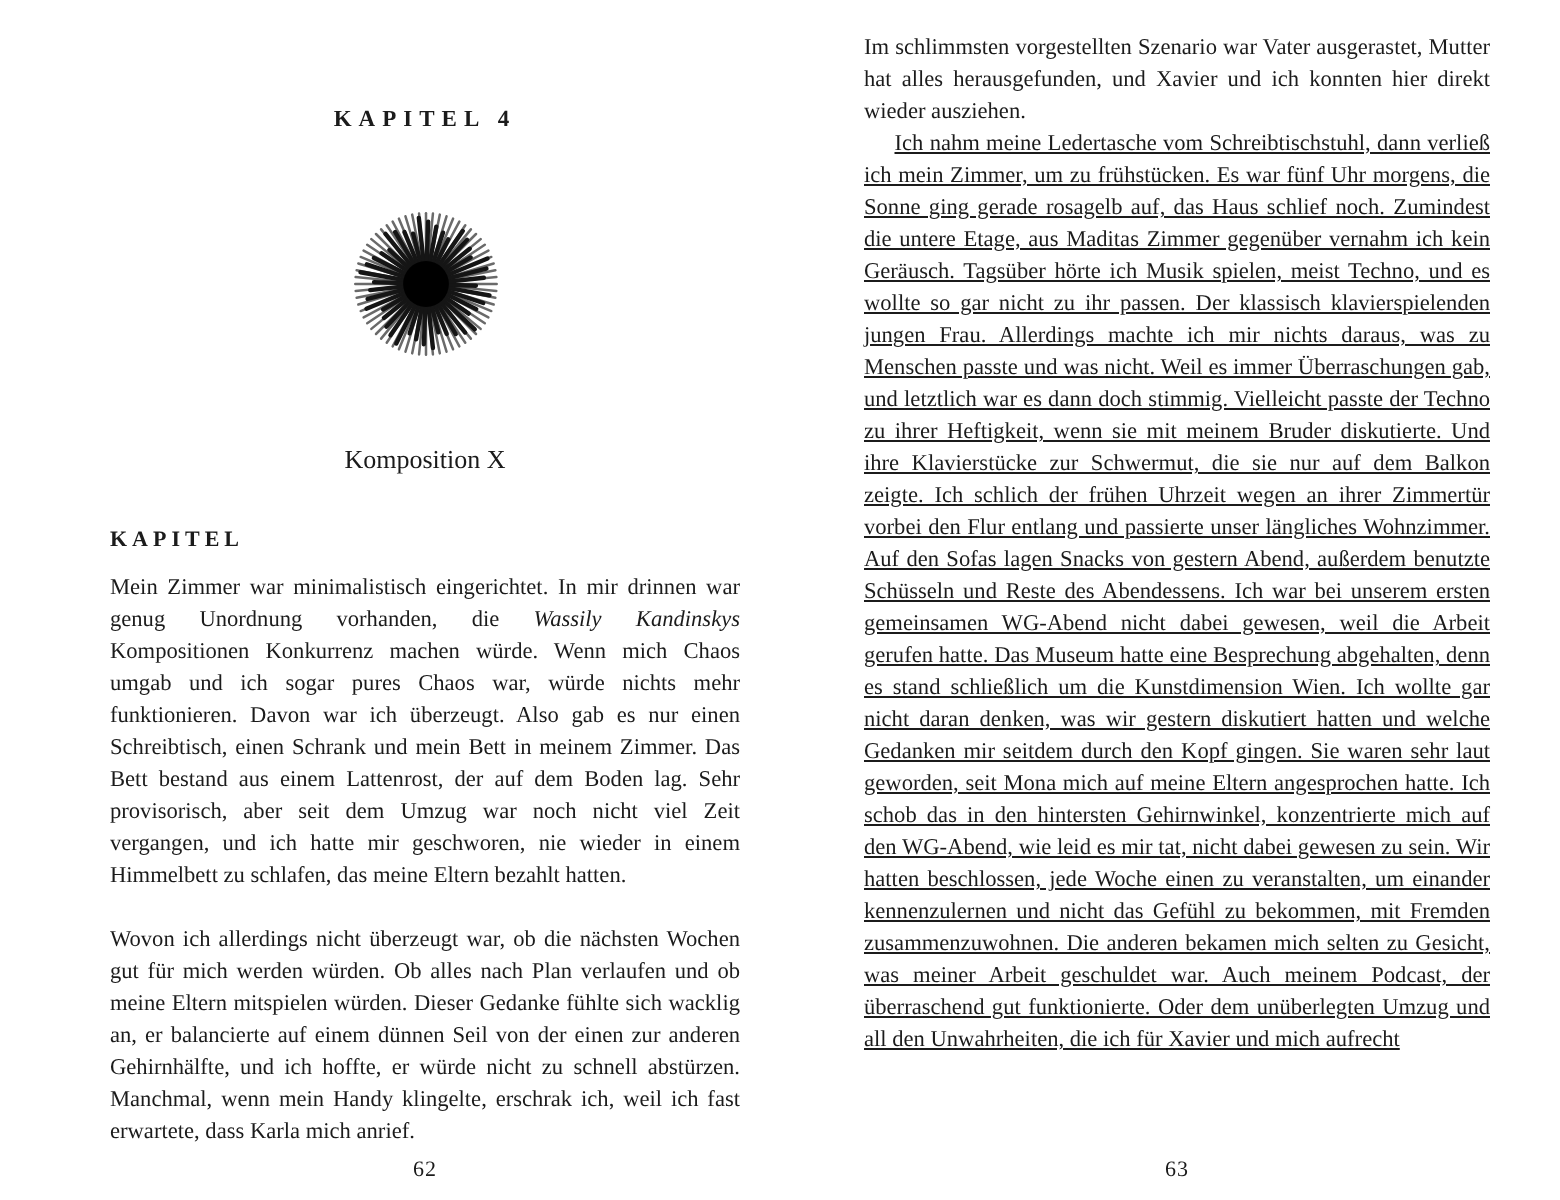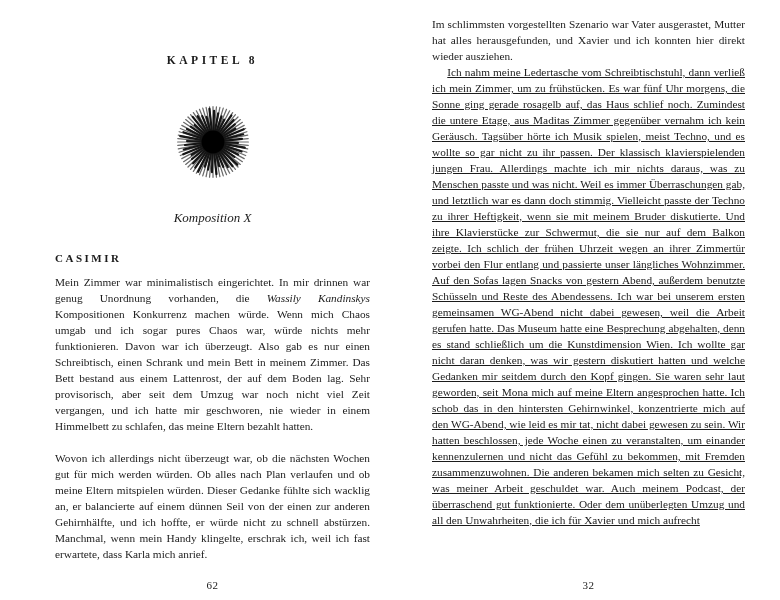--- a/index.html
+++ b/index.html
@@ -21,23 +21,22 @@
     font-size: 11.5px;
     font-weight: 700;
     letter-spacing: 3.5px;
   }
   .ornament-wrap {
     width: 104px; height: 104px;
     margin: 24px auto 0 auto;
   }
   .ornament-wrap svg { width: 104px; height: 104px; display: block; }
   .image-caption {
-    margin-top: 16px;
+    margin-top: 28px;
     text-align: center;
-    font-style: italic;
     font-size: 13px;
   }
   .section-heading {
     margin: 26px 0 10px 0;
     font-size: 11px;
     font-weight: 700;
     letter-spacing: 2.5px;
   }
   .body-text p {
     margin: 0;
@@ -58,21 +57,21 @@
   .page-left .page-number  { left: 55px; width: 315px; }
   .page-right .page-number { left: 42px; width: 313px; }
   em { }
 </style>
 </head>
 <body>
 
 <div class="spread">
 
   <div class="page page-left">
-    <h2 class="chapter-heading">KAPITEL 8</h2>
+    <h2 class="chapter-heading">KAPITEL 4</h2>
 
     <div class="ornament-wrap">
       <svg id="flower-svg" viewBox="0 0 100 100" aria-hidden="true">
           <line x1="58.00" y1="50.00" x2="84.00" y2="50.00" stroke="#6a6a6a" stroke-width="1.2" stroke-linecap="round"></line>
           <line x1="57.96" y1="50.78" x2="83.84" y2="53.33" stroke="#6a6a6a" stroke-width="1.2" stroke-linecap="round"></line>
           <line x1="57.85" y1="51.56" x2="83.35" y2="56.63" stroke="#6a6a6a" stroke-width="1.2" stroke-linecap="round"></line>
           <line x1="57.66" y1="52.32" x2="82.54" y2="59.87" stroke="#6a6a6a" stroke-width="1.2" stroke-linecap="round"></line>
           <line x1="57.39" y1="53.06" x2="81.41" y2="63.01" stroke="#6a6a6a" stroke-width="1.2" stroke-linecap="round"></line>
           <line x1="57.06" y1="53.77" x2="79.99" y2="66.03" stroke="#6a6a6a" stroke-width="1.2" stroke-linecap="round"></line>
           <line x1="56.65" y1="54.44" x2="78.27" y2="68.89" stroke="#6a6a6a" stroke-width="1.2" stroke-linecap="round"></line>
@@ -176,32 +175,32 @@
           <line x1="54.30" y1="47.45" x2="71.49" y2="37.23" stroke="#151515" stroke-width="2.1" stroke-linecap="round"></line>
           <line x1="54.62" y1="48.08" x2="79.55" y2="37.73" stroke="#151515" stroke-width="2.1" stroke-linecap="round"></line>
           <line x1="54.84" y1="48.76" x2="79.06" y2="42.56" stroke="#151515" stroke-width="2.1" stroke-linecap="round"></line>
           <line x1="54.97" y1="49.46" x2="77.84" y2="46.98" stroke="#151515" stroke-width="2.1" stroke-linecap="round"></line>
           <circle cx="50" cy="50" r="11" fill="#000"></circle>
         </svg>
     </div>
 
     <div class="image-caption">Komposition X</div>
 
-    <h3 class="section-heading">CASIMIR</h3>
+    <h3 class="section-heading">KAPITEL</h3>
 
     <div class="body-text">
         <p>Mein Zimmer war minimalistisch eingerichtet. In mir drinnen war genug Unordnung vorhanden, die <em>Wassily Kandinskys</em> Kompositionen Konkurrenz machen würde. Wenn mich Chaos umgab und ich sogar pures Chaos war, würde nichts mehr funktionieren. Davon war ich überzeugt. Also gab es nur einen Schreibtisch, einen Schrank und mein Bett in meinem Zimmer. Das Bett bestand aus einem Lattenrost, der auf dem Boden lag. Sehr provisorisch, aber seit dem Umzug war noch nicht viel Zeit vergangen, und ich hatte mir geschworen, nie wieder in einem Himmelbett zu schlafen, das meine Eltern bezahlt hatten.</p>
         <p>Wovon ich allerdings nicht überzeugt war, ob die nächsten Wochen gut für mich werden würden. Ob alles nach Plan verlaufen und ob meine Eltern mitspielen würden. Dieser Gedanke fühlte sich wacklig an, er balancierte auf einem dünnen Seil von der einen zur anderen Gehirnhälfte, und ich hoffte, er würde nicht zu schnell abstürzen. Manchmal, wenn mein Handy klingelte, erschrak ich, weil ich fast erwartete, dass Karla mich anrief.</p>
       </div>
 
     <div class="page-number">62</div>
   </div>
 
   <div class="page page-right">
     <div class="body-text">
         <p>Im schlimmsten vorgestellten Szenario war Vater ausgerastet, Mutter hat alles herausgefunden, und Xavier und ich konnten hier direkt wieder ausziehen.</p>
         <p>Ich nahm meine Ledertasche vom Schreibtischstuhl, dann verließ ich mein Zimmer, um zu frühstücken. Es war fünf Uhr morgens, die Sonne ging gerade rosagelb auf, das Haus schlief noch. Zumindest die untere Etage, aus Maditas Zimmer gegenüber vernahm ich kein Geräusch. Tagsüber hörte ich Musik spielen, meist Techno, und es wollte so gar nicht zu ihr passen. Der klassisch klavierspielenden jungen Frau. Allerdings machte ich mir nichts daraus, was zu Menschen passte und was nicht. Weil es immer Überraschungen gab, und letztlich war es dann doch stimmig. Vielleicht passte der Techno zu ihrer Heftigkeit, wenn sie mit meinem Bruder diskutierte. Und ihre Klavierstücke zur Schwermut, die sie nur auf dem Balkon zeigte. Ich schlich der frühen Uhrzeit wegen an ihrer Zimmertür vorbei den Flur entlang und passierte unser längliches Wohnzimmer. Auf den Sofas lagen Snacks von gestern Abend, außerdem benutzte Schüsseln und Reste des Abendessens. Ich war bei unserem ersten gemeinsamen WG-Abend nicht dabei gewesen, weil die Arbeit gerufen hatte. Das Museum hatte eine Besprechung abgehalten, denn es stand schließlich um die Kunstdimension Wien. Ich wollte gar nicht daran denken, was wir gestern diskutiert hatten und welche Gedanken mir seitdem durch den Kopf gingen. Sie waren sehr laut geworden, seit Mona mich auf meine Eltern angesprochen hatte. Ich schob das in den hintersten Gehirnwinkel, konzentrierte mich auf den WG-Abend, wie leid es mir tat, nicht dabei gewesen zu sein. Wir hatten beschlossen, jede Woche einen zu veranstalten, um einander kennenzulernen und nicht das Gefühl zu bekommen, mit Fremden zusammenzuwohnen. Die anderen bekamen mich selten zu Gesicht, was meiner Arbeit geschuldet war. Auch meinem Podcast, der überraschend gut funktionierte. Oder dem unüberlegten Umzug und all den Unwahrheiten, die ich für Xavier und mich aufrecht</p>
       </div>
 
-    <div class="page-number">32</div>
+    <div class="page-number">63</div>
   </div>
 
 </div>
 
 </body></html>

